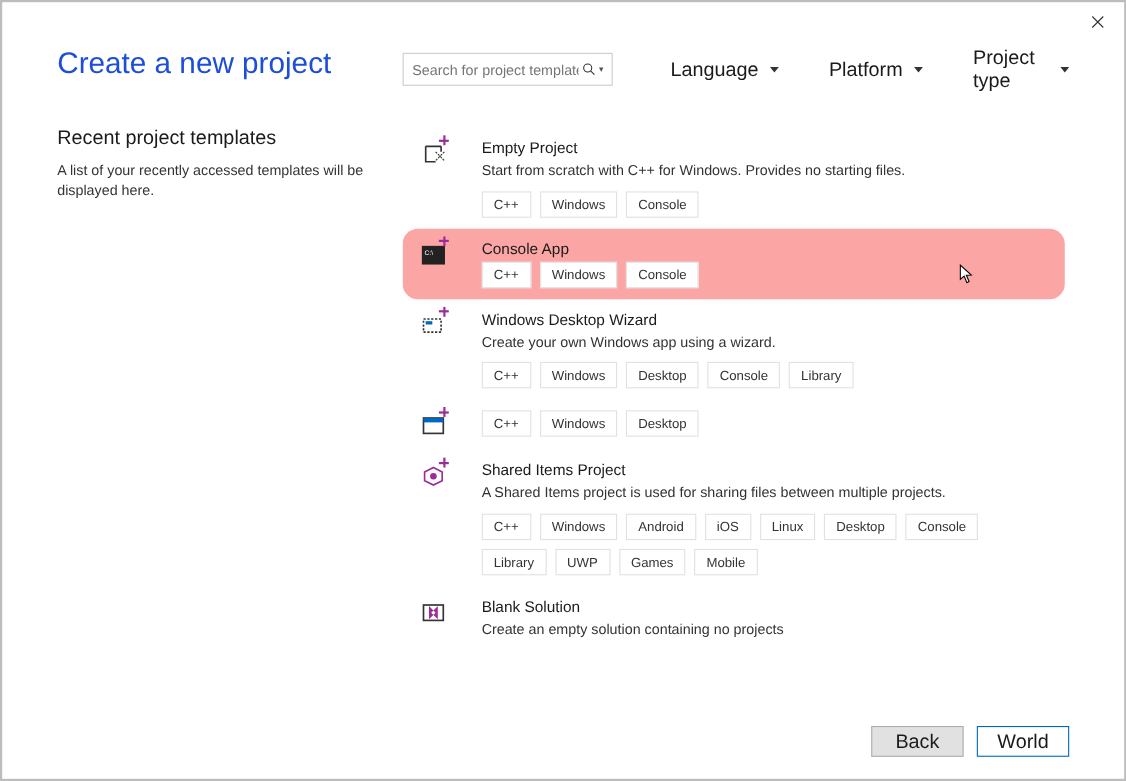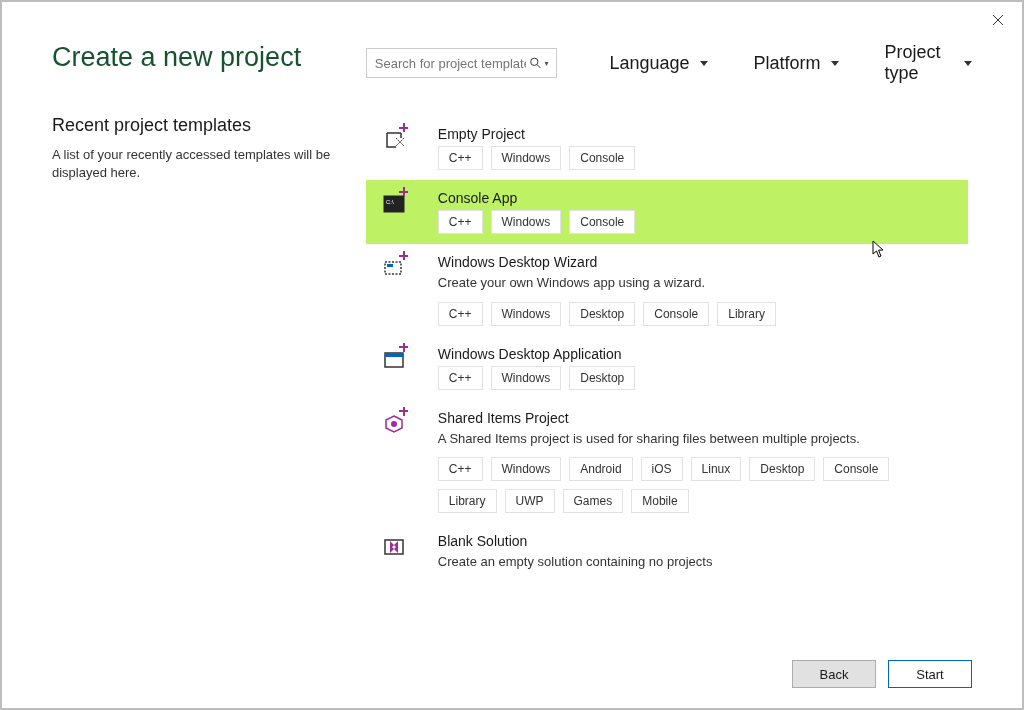--- a/index.html
+++ b/index.html
@@ -1,50 +1,50 @@
 <!DOCTYPE html>
 <html><head>
   <meta charset="utf-8">
   <style>
     * { box-sizing: border-box; margin: 0; padding: 0; font-family: "Segoe UI", -apple-system, sans-serif; }
     body { width: 1024px; height: 710px; background: #fff; border: 2px solid #bdbdbd; position: relative; overflow: hidden; }
     .close-btn { position: absolute; top: 8px; right: 14px; width: 20px; height: 20px; background: none; border: none; font-size: 15px; color: #333; cursor: pointer; display: flex; align-items: center; justify-content: center; }
     .content { padding: 40px 50px 0 50px; display: flex; height: calc(100% - 80px); }
     .left-col { width: 365px; padding-right: 20px; }
-    .page-title { font-size: 27px; font-weight: 400; color: #14532d; margin-bottom: 42px; }
+    .page-title { font-size: 27px; font-weight: 400; color: #1d4ed8; margin-bottom: 42px; }
     .recent-title { font-size: 18px; font-weight: 400; color: #1a1a1a; margin-bottom: 10px; }
     .recent-desc { font-size: 13px; color: #333; line-height: 1.4; max-width: 300px; }
     .right-col { flex: 1; display: flex; flex-direction: column; }
     .top-controls { display: flex; align-items: center; gap: 30px; margin-bottom: 32px; }
     .search-box { position: relative; width: 205px; height: 30px; border: 1px solid #ccc; display: flex; align-items: center; background: #fff; }
     .search-box input { border: none; outline: none; width: 100%; height: 100%; padding: 0 30px 0 8px; font-size: 13px; color: #767676; background: transparent; }
     .search-icon { position: absolute; right: 8px; top: 50%; transform: translateY(-50%); display: flex; align-items: center; }
     .search-icon svg { width: 13px; height: 13px; }
     .filters { display: flex; gap: 46px; margin-left: 22px; }
     .filter-dd { display: flex; align-items: center; font-size: 18px; color: #1a1a1a; cursor: pointer; gap: 10px; }
     .filter-dd .caret { width: 0; height: 0; border-left: 4px solid transparent; border-right: 4px solid transparent; border-top: 5px solid #333; }
     .template-list { flex: 1; overflow-y: auto; padding-right: 4px; position: relative; }
     .template-list::-webkit-scrollbar { width: 16px; }
     .template-list::-webkit-scrollbar-track { background: #f0f0f0; }
     .template-list::-webkit-scrollbar-thumb { background: #c1c1c1; border: 2px solid #f0f0f0; }
     .template-list::-webkit-scrollbar-button { height: 16px; background: #f0f0f0; display: block; }
     .template-item { display: flex; padding: 10px 14px 10px 16px; gap: 32px; cursor: pointer; position: relative; }
-    .template-item.selected { background: #bef264; }
+    .template-item.selected { background: #fca5a5; border-radius: 14px; }
     .template-icon { width: 24px; height: 24px; flex-shrink: 0; margin-top: 2px; position: relative; }
     .template-icon svg { width: 24px; height: 24px; }
     .plus-badge { position: absolute; top: -5px; right: -5px; width: 12px; height: 12px; }
     .plus-badge::before { content: ''; position: absolute; top: 0; left: 4px; width: 2px; height: 9px; background: #9b2c98; }
     .plus-badge::after { content: ''; position: absolute; top: 3.5px; left: 0; width: 9px; height: 2px; background: #9b2c98; }
     .template-body { flex: 1; }
     .template-name { font-size: 14px; color: #1a1a1a; margin-bottom: 4px; }
     .template-desc { font-size: 13px; color: #333; margin-bottom: 10px; line-height: 1.35; }
     .tags { display: flex; flex-wrap: wrap; gap: 8px; }
     .tag { font-size: 12px; padding: 4px 10px; background: #fff; border: 1px solid #e1e1e1; color: #333; border-radius: 0; }
     .footer { position: absolute; bottom: 20px; right: 50px; display: flex; gap: 12px; }
-    .btn { width: 84px; height: 28px; border: 1px solid #adadad; background: #e1e1e1; font-size: 13px; color: #1a1a1a; cursor: pointer; display: flex; align-items: center; justify-content: center; }
+    .btn { width: 84px; height: 28px; border: 1px solid #adadad; background: #e1e1e1; font-size: 18px; color: #1a1a1a; cursor: pointer; display: flex; align-items: center; justify-content: center; }
     .btn.primary { background: #fff; border: 1px solid #0067c0; }
     .cursor-arrow { position: absolute; top: 238px; left: 870px; width: 14px; height: 18px; pointer-events: none; z-index: 999; }
   </style>
 </head>
 <body>
 
 <button class="close-btn">
   <svg viewBox="0 0 12 12" width="12" height="12">
       <path d="M1 1 L11 11 M11 1 L1 11" stroke="#333" stroke-width="1" fill="none"></path>
     </svg>
@@ -86,20 +86,21 @@
     </div>
 
     <div class="template-list" id="template-list">
         <div class="template-item">
           <div class="template-icon"><svg viewBox="0 0 24 24">
               <path d="M5 5 L19 5 M19 5 L19 10 M5 5 L5 19 L14 19" stroke="#333" stroke-width="1.5" fill="none"></path>
               <path d="M14 10 L22 18 M22 10 L14 18" stroke="#333" stroke-width="1" fill="none" stroke-dasharray="2,1"></path>
             </svg><span class="plus-badge"></span></div>
           <div class="template-body">
             <div class="template-name">Empty Project</div>
+            <div class="template-desc">Start from scratch with C++ for Windows. Provides no starting files.</div>
             <div class="tags">
               <span class="tag">C++</span>
               <span class="tag">Windows</span>
               <span class="tag">Console</span>
             </div>
           </div>
         </div>
         <div class="template-item selected">
           <div class="template-icon"><svg viewBox="0 0 24 24">
               <rect x="2" y="4" width="20" height="16" fill="#222" stroke="#222"></rect>
@@ -130,21 +131,20 @@
               <span class="tag">Library</span>
             </div>
           </div>
         </div>
         <div class="template-item">
           <div class="template-icon"><svg viewBox="0 0 24 24">
               <rect x="3" y="5" width="18" height="14" fill="none" stroke="#333" stroke-width="1.5"></rect>
               <rect x="3" y="5" width="18" height="4" fill="#0067c0"></rect>
             </svg><span class="plus-badge"></span></div>
           <div class="template-body">
-            <div class="template-name">Windows Desktop Application</div>
             <div class="tags">
               <span class="tag">C++</span>
               <span class="tag">Windows</span>
               <span class="tag">Desktop</span>
             </div>
           </div>
         </div>
         <div class="template-item">
           <div class="template-icon"><svg viewBox="0 0 24 24">
               <path d="M12 4 L20 8 L20 16 L12 20 L4 16 L4 8 Z" fill="none" stroke="#9b2c98" stroke-width="1.5"></path>
@@ -177,18 +177,18 @@
             <div class="template-name">Blank Solution</div>
             <div class="template-desc">Create an empty solution containing no projects</div>
           </div>
         </div>
       </div>
   </div>
 </div>
 
 <div class="footer">
   <button class="btn">Back</button>
-  <button class="btn primary">Start</button>
+  <button class="btn primary">World</button>
 </div>
 
 <svg class="cursor-arrow" viewBox="0 0 14 18">
   <path d="M1 1 L1 14 L4.5 11 L7 17 L9 16 L6.5 10.2 L11 10 Z" fill="#fff" stroke="#000" stroke-width="1"></path>
 </svg>
 
 </body></html>

